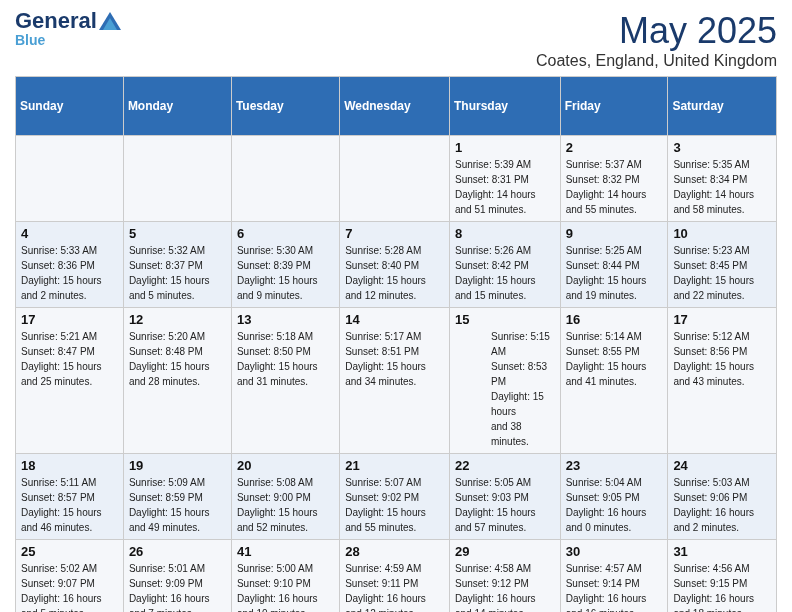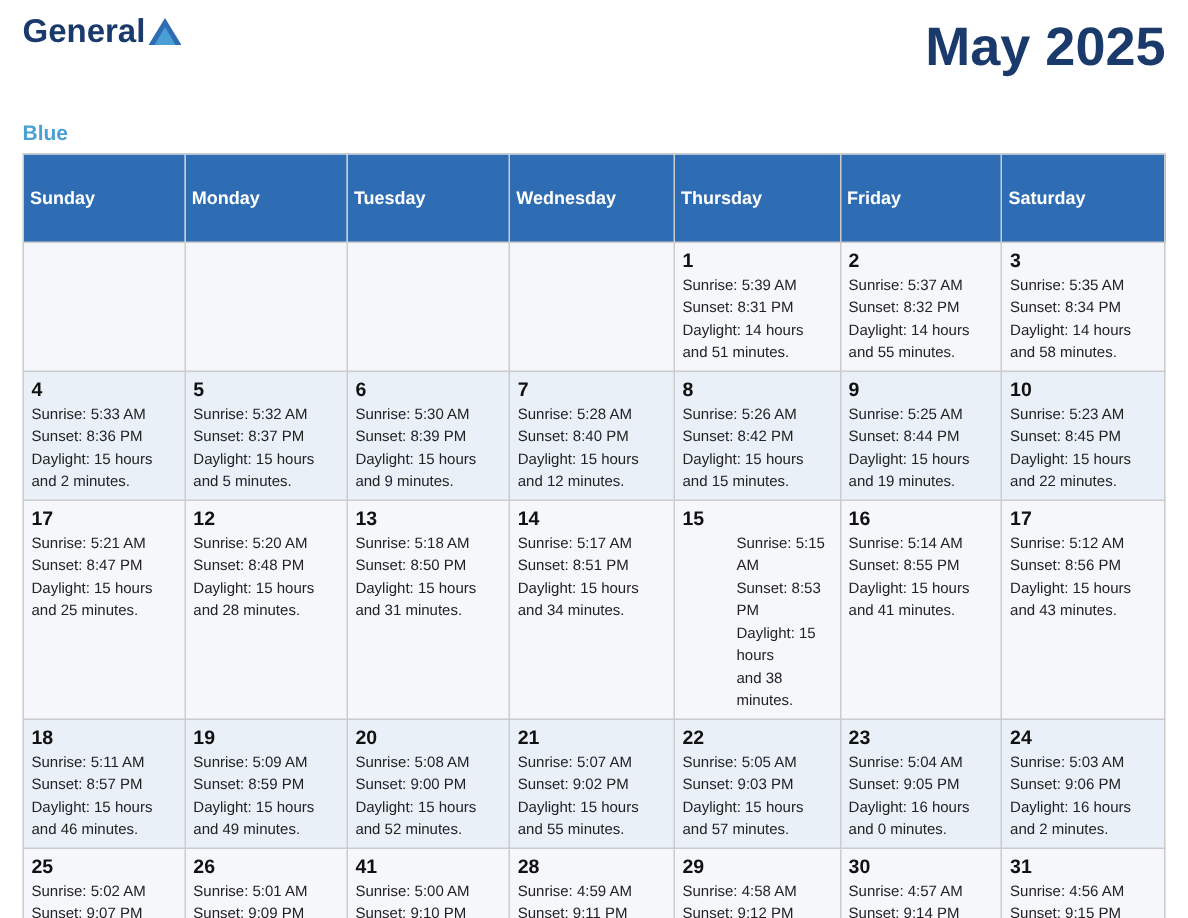--- a/index.html
+++ b/index.html
@@ -13,40 +13,39 @@
     .header {
       display: flex;
       justify-content: space-between;
       align-items: flex-start;
       margin-bottom: 6px;
     }
     .logo {
       display: flex;
       flex-direction: column;
       align-items: flex-start;
-      gap: 48px;
     }
     .logo-text {
       font-size: 22px;
       font-weight: bold;
       color: #1a3a6b;
       line-height: 1;
     }
     .logo-blue {
       font-size: 14px;
       color: #4a9fd4;
       font-weight: bold;
     }
     .title-block {
       text-align: right;
     }
     .title-block h1 {
       font-size: 36px;
       color: #1a3a6b;
-      font-weight: bold;
+      font-weight: normal;
     }
     .title-block h2 {
       font-size: 16px;
       color: #333;
       font-weight: normal;
     }
     .calendar {
       width: 100%;
       border-collapse: collapse;
       font-size: 10.5px;
@@ -102,20 +101,21 @@
       <span class="logo-text">General</span>
       <svg width="22" height="18" viewBox="0 0 22 18" style="margin-left:2px;">
         <polygon points="0,18 11,0 22,18" fill="#2e6db4"></polygon>
         <polygon points="4,18 11,6 18,18" fill="#4a9fd4"></polygon>
       </svg>
     </div>
     <span class="logo-blue">Blue</span>
   </div>
   <div class="title-block">
     <h1>May 2025</h1>
+    <h2>Coates, England, United Kingdom</h2>
   </div>
 </div>
 
 <table class="calendar">
   <thead>
     <tr id="dow-header">
     <th>Sunday</th>
         <th>Monday</th>
         <th>Tuesday</th>
         <th>Wednesday</th>

